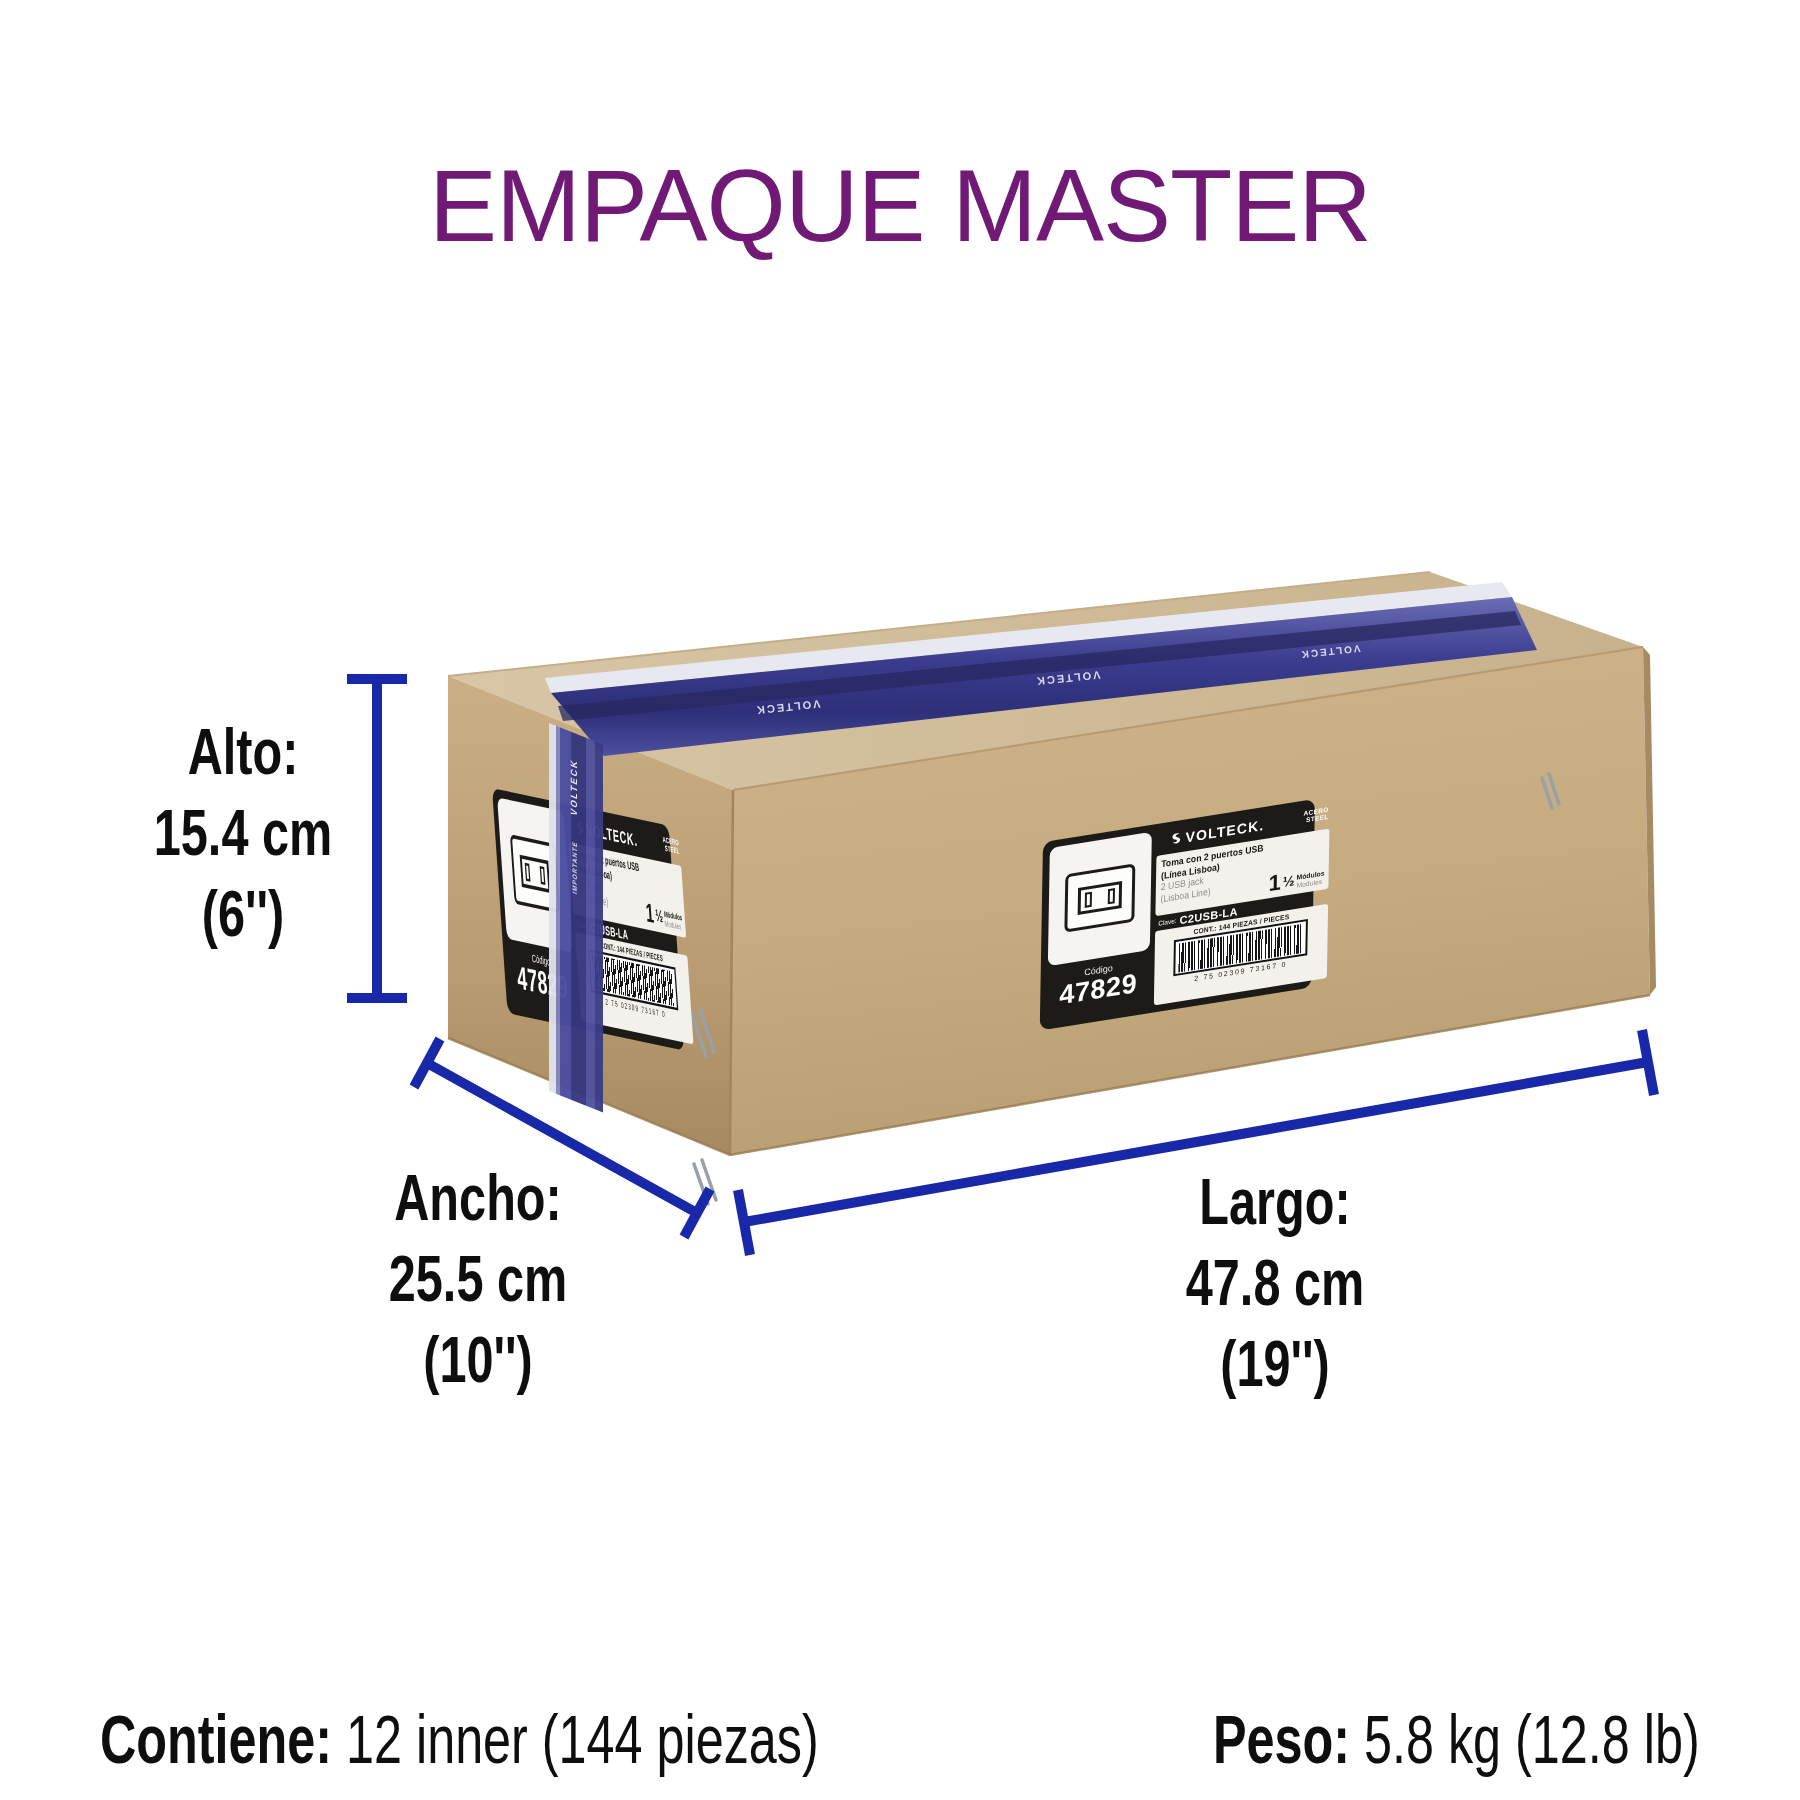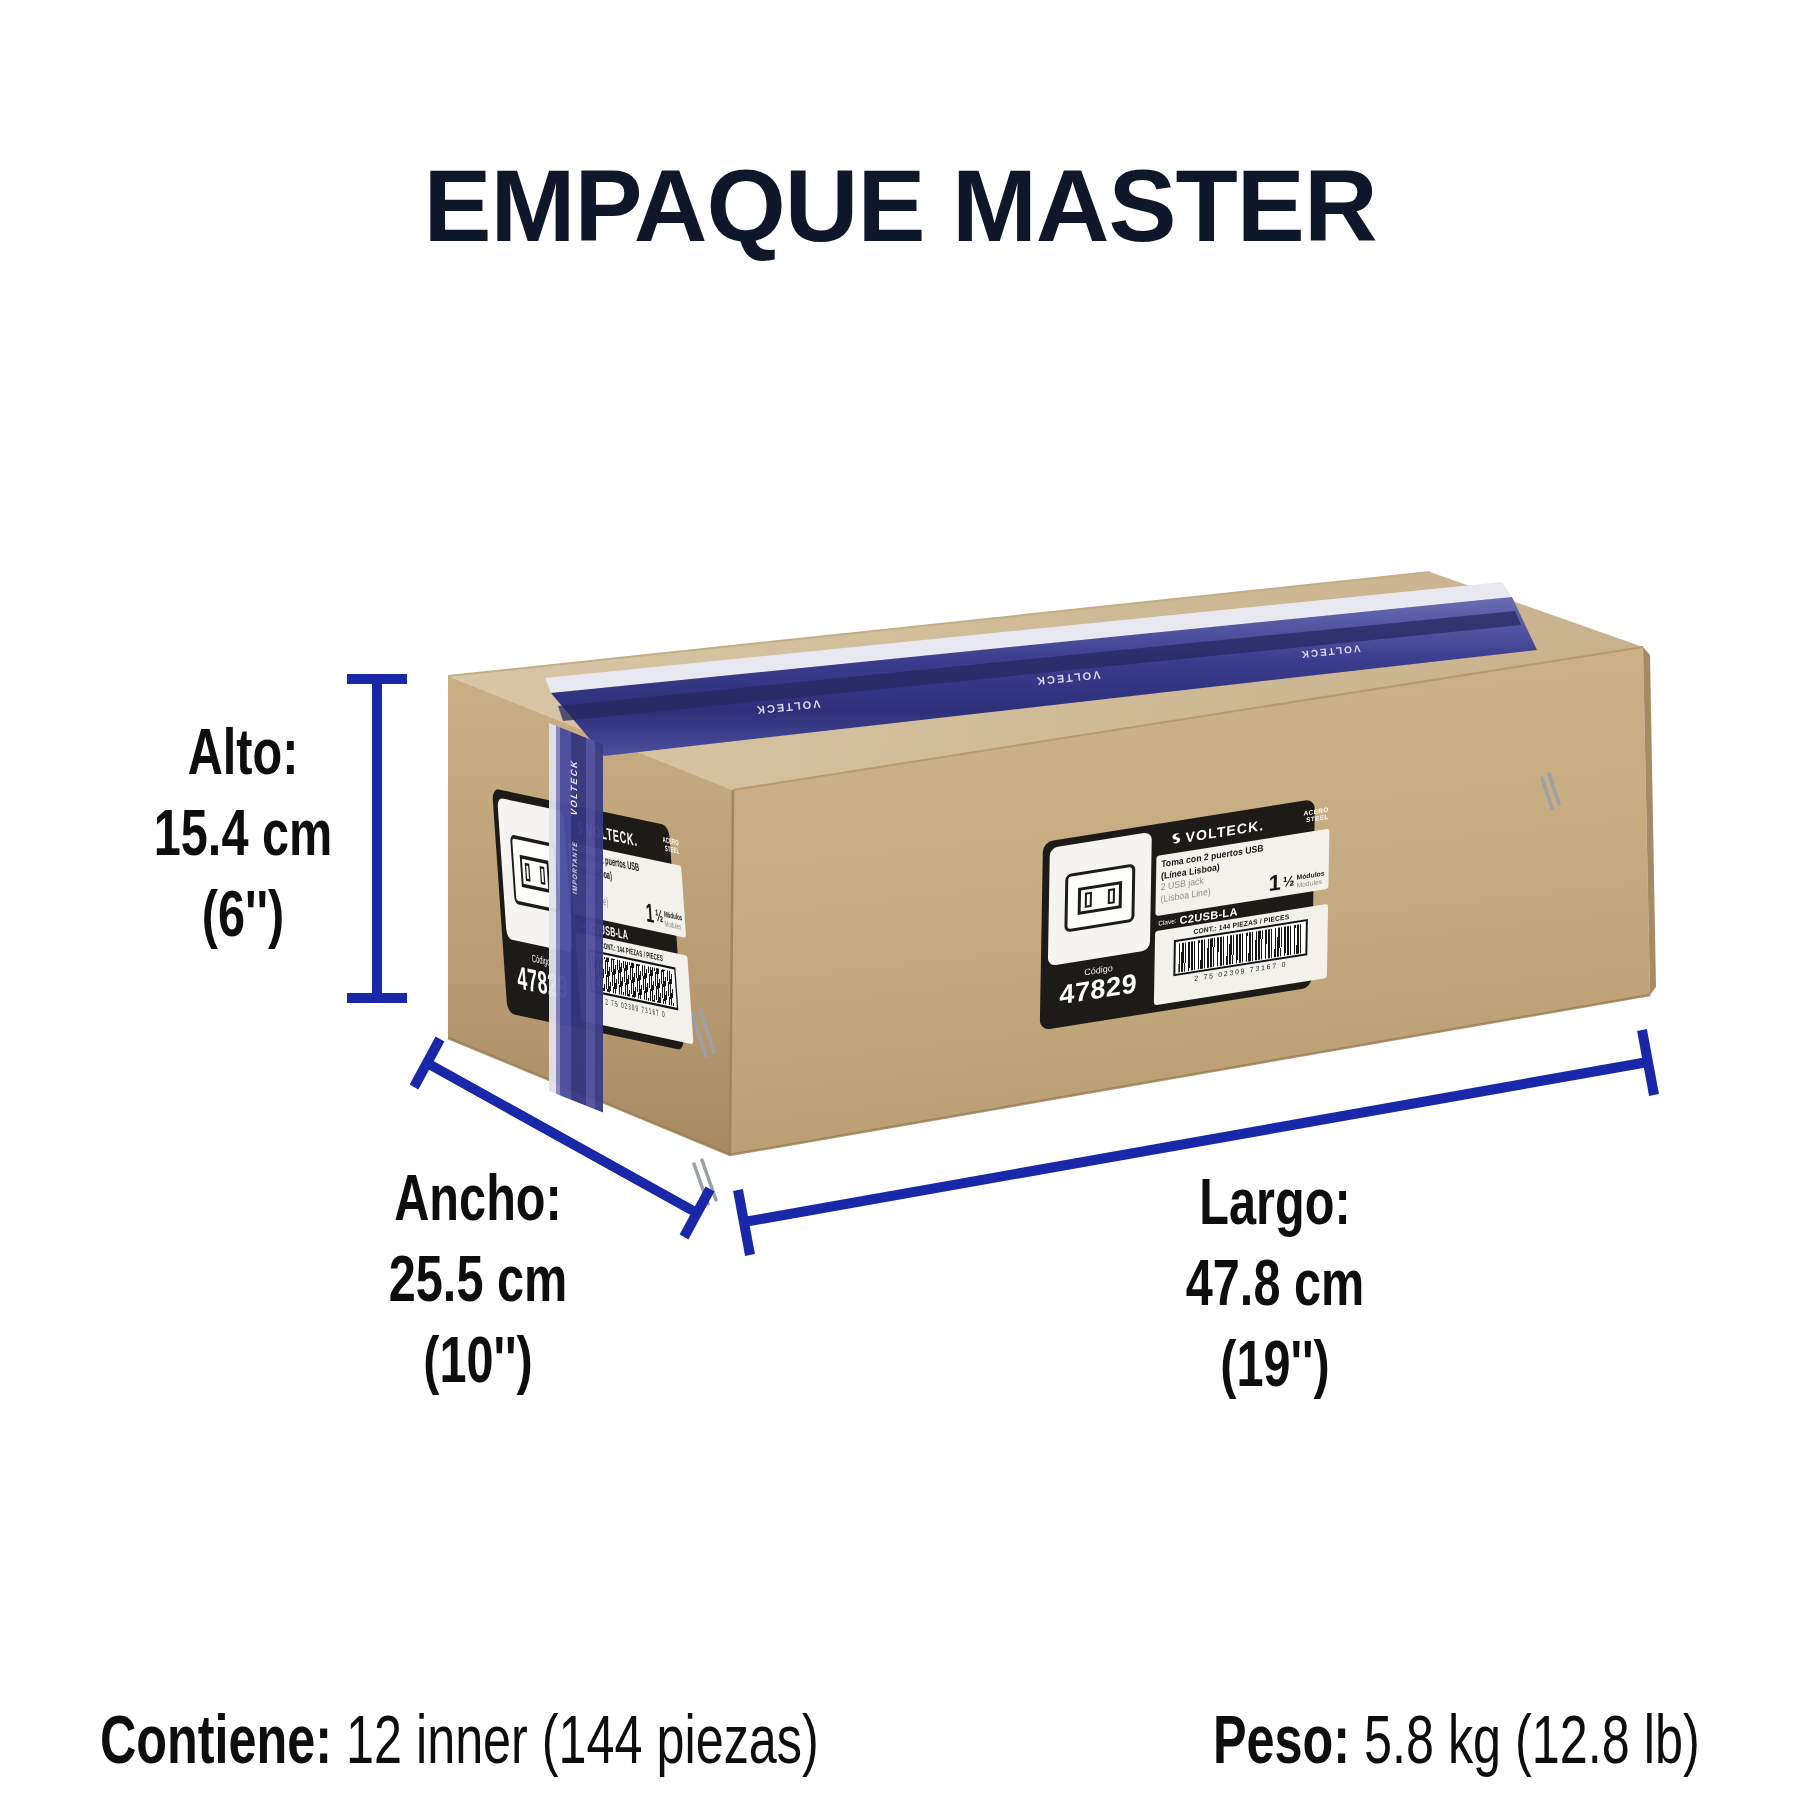--- a/index.html
+++ b/index.html
@@ -1,19 +1,19 @@
 <!DOCTYPE html>
 <html><head>
 <meta charset="utf-8">
 <style>
   html,body{margin:0;padding:0;background:#ffffff;}
   #page{position:relative;width:1800px;height:1800px;background:#ffffff;overflow:hidden;
         font-family:"Liberation Sans", sans-serif;}
   #title-wrap{position:absolute;left:0;right:0;top:148px;text-align:center;}
-  #title{font-size:102px;font-weight:700;color:#0f172a;letter-spacing:-1px;
+  #title{font-size:102px;font-weight:400;color:#701a75;letter-spacing:-1px;
          transform:scaleX(.63);white-space:nowrap;}
 
   .dim-block{position:absolute;width:360px;text-align:center;color:#0e0e0e;
              font-weight:700;font-size:64px;line-height:81px;transform:scaleX(.76);
              transform-origin:center top;white-space:nowrap;}
   #alto-block {left:63px;  top:712px;}
   #ancho-block{left:298px; top:1158px;}
   #largo-block{left:1095px;top:1162px;}
 
   .footer-text{position:absolute;top:1700px;font-size:68px;color:#0e0e0e;white-space:nowrap;}

